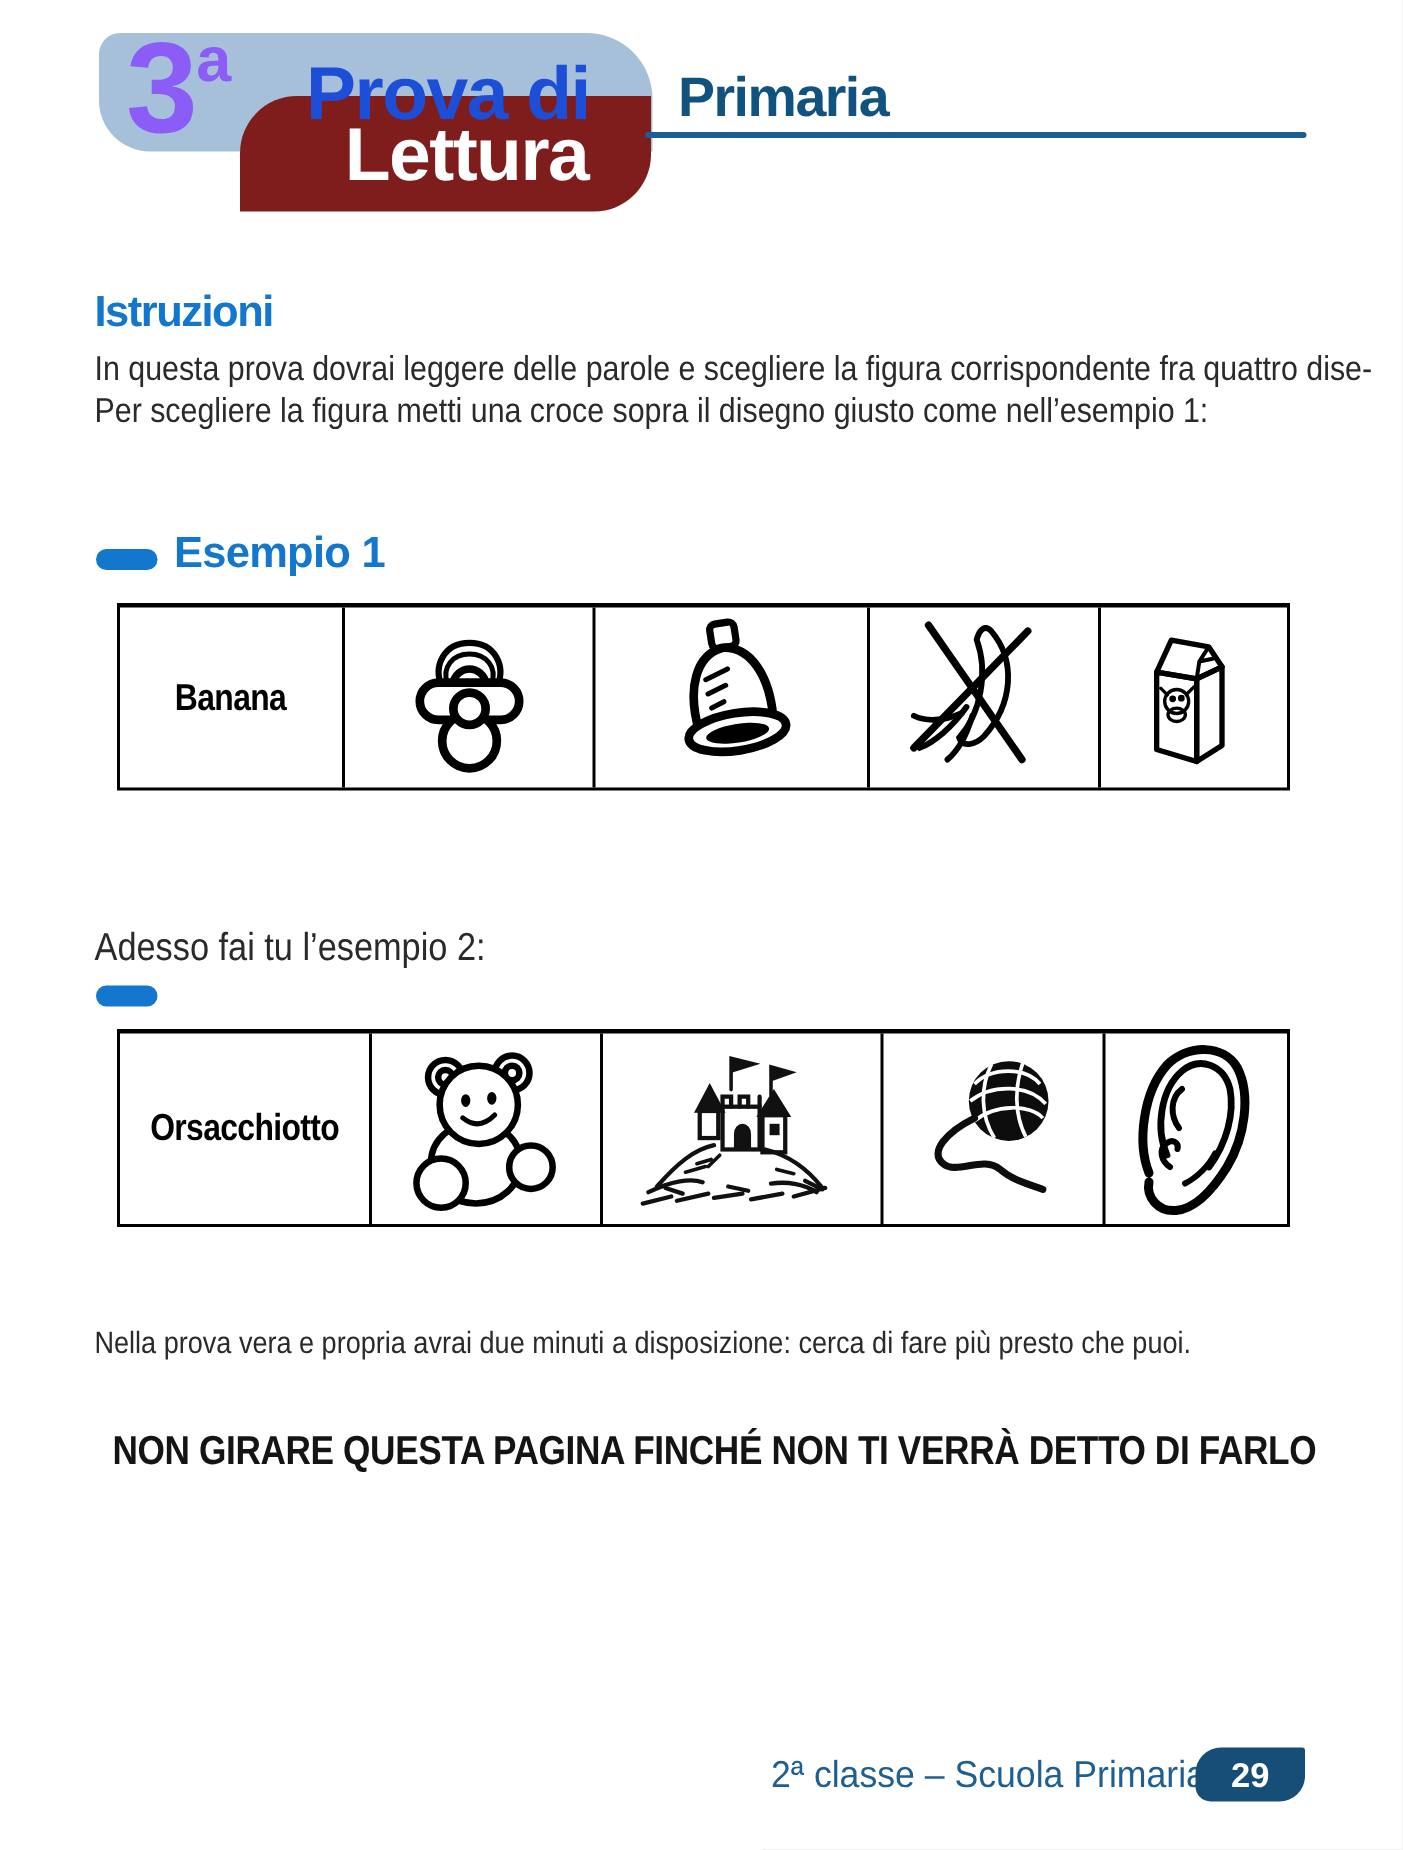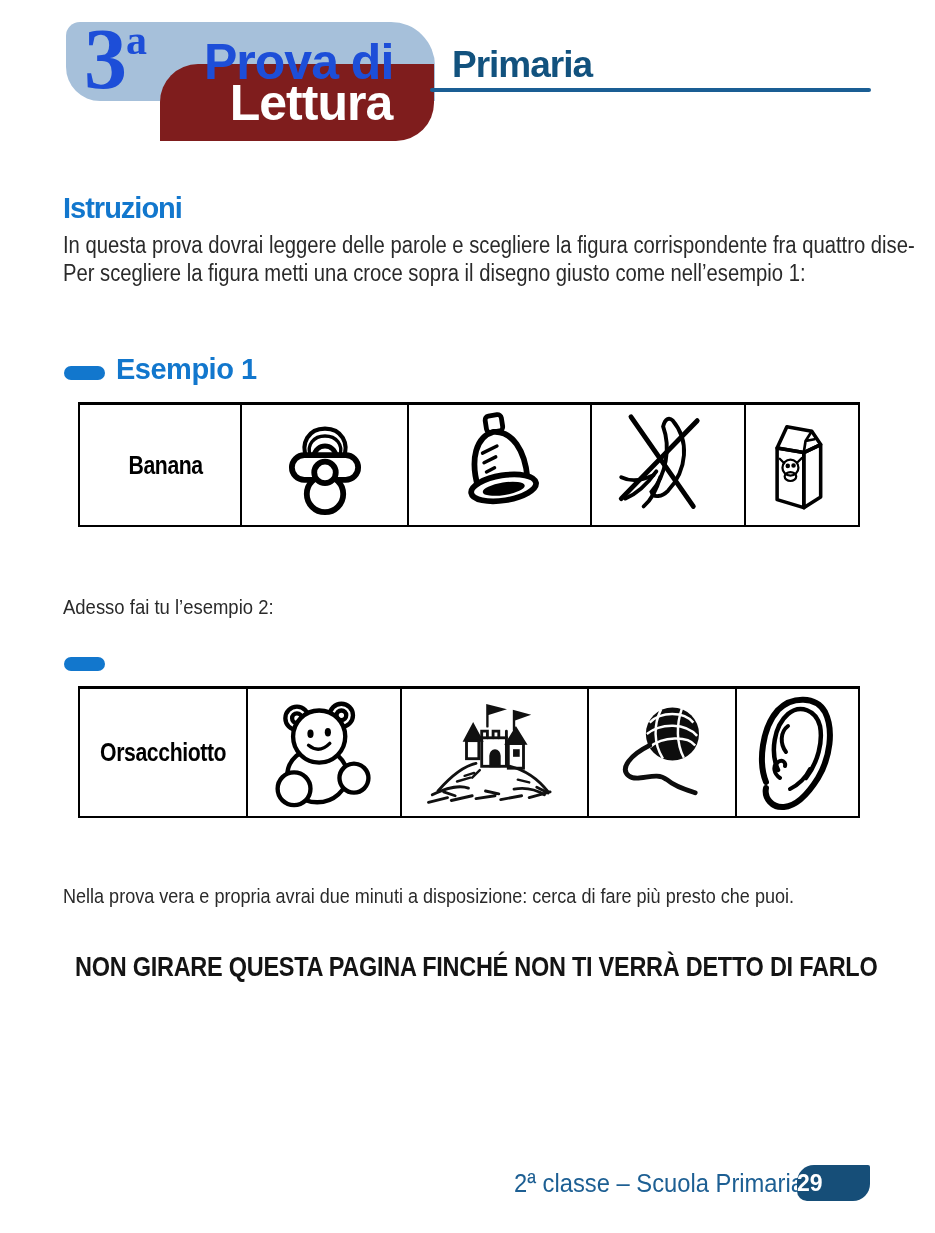--- a/index.html
+++ b/index.html
@@ -7,69 +7,69 @@
     position:relative;width:935px;height:1233px;background:#ffffff;
     font-family:"Liberation Sans", sans-serif;overflow:hidden;margin:0 auto;
     color:#222;
   }
   
   .banner-light{position:absolute;left:66px;top:22px;width:369px;height:79px;
     background:#a6c0da;border-radius:14px 44px 0 34px;}
   .banner-dark{position:absolute;left:160px;top:64px;width:274px;height:77px;
     background:#7f1d1d;border-radius:38px 0 38px 0;
     display:flex;align-items:center;justify-content:center;}
-  .num3{position:absolute;left:84px;top:16px;color:#1d4ed8;font-weight:700;
-    font-size:86px;line-height:86px;letter-spacing:-3px;z-index:3;font-family:Liberation Serif, serif;}
+  .num3{position:absolute;left:84px;top:16px;color:#8b5cf6;font-weight:700;
+    font-size:86px;line-height:86px;letter-spacing:-3px;z-index:3;}
   .num3 .ord{font-size:42px;position:relative;top:-34px;left:2px;letter-spacing:0;}
   .title1{position:absolute;left:204px;top:33px;color:#1d4ed8;font-size:50px;
     font-weight:600;letter-spacing:-1px;z-index:2;white-space:nowrap;}
   .title2{color:#fff;font-size:50px;font-weight:600;letter-spacing:-1px;
     padding-left:28px;white-space:nowrap;}
   .subject{position:absolute;left:452px;top:44px;font-size:37px;font-weight:800;
     color:#12527e;letter-spacing:-1px;white-space:nowrap;}
   .subject-line{position:absolute;left:430px;top:88px;width:441px;height:4px;
     background:#1a5e94;border-radius:2px;}
   
   .h-istruzioni{position:absolute;left:63px;top:163px;font-size:29px;font-weight:800;
     color:#1277cd;letter-spacing:-1px;white-space:nowrap;margin-top:29px;}
   .cond{display:inline-block;white-space:nowrap;transform:scaleX(0.88);
     transform-origin:0 50%;}
   .body-par{position:absolute;left:63px;top:232px;font-size:23px;color:#2a2a2a;}
   .body-par .bline{line-height:27.5px;height:27.5px;}
-  .adesso{position:absolute;left:63px;top:595px;font-size:21px;color:#2a2a2a;}
+  .adesso{position:absolute;left:63px;top:616px;font-size:26px;color:#2a2a2a;}
   .nella{position:absolute;left:63px;top:884px;font-size:20.5px;color:#2a2a2a;}
   .dash{position:absolute;width:41px;height:14px;background:#1277cd;border-radius:7px;}
   .dash.d1{left:64px;top:366px;} .dash.d2{left:64px;top:657px;}
   .eh{position:absolute;left:116px;font-size:29px;font-weight:800;color:#1277cd;
     letter-spacing:-0.5px;white-space:nowrap;}
   .eh.e1{top:353px;} .eh.e2{top:644px;}
   
   .tbl{position:absolute;left:78px;width:782px;border:2.5px solid #000;
     border-top-width:3px;display:flex;box-sizing:border-box;background:#fff;}
   .tbl .cell{border-right:2.5px solid #000;box-sizing:border-box;flex:0 0 auto;
     display:flex;align-items:center;justify-content:center;overflow:hidden;}
   .tbl .cell:last-child{border-right:none;flex:1 1 auto;}
   .t1{top:402px;height:125px;}
-  .t1 .cell:nth-child(1){width:150px;margin-left:12px;} .t1 .cell:nth-child(2){width:167px;}
+  .t1 .cell:nth-child(1){width:150px;} .t1 .cell:nth-child(2){width:167px;}
   .t1 .cell:nth-child(3){width:183px;} .t1 .cell:nth-child(4){width:154px;}
   .t2{top:686px;height:132px;}
   .t2 .cell:nth-child(1){width:168px;} .t2 .cell:nth-child(2){width:154px;}
   .t2 .cell:nth-child(3){width:187px;} .t2 .cell:nth-child(4){width:148px;}
   .word{display:inline-block;font-weight:700;font-size:25px;color:#000;
     transform:scaleX(0.85);white-space:nowrap;letter-spacing:-0.5px;}
   .tbl svg{display:block;}
   
   .warning{position:absolute;left:75px;top:952px;font-size:27px;font-weight:700;
     color:#141414;letter-spacing:-0.3px;}
   .warning .cond{transform:scaleX(0.87);}
   .footer-label{position:absolute;left:514px;top:1169px;font-size:25px;color:#1d5f93;}
   .footer-label .cond{transform:scaleX(0.95);}
   .badge{position:absolute;left:797px;top:1165px;width:73px;height:36px;
     background:#164e78;border-radius:17px 2px 17px 10px;color:#fff;font-weight:700;
-    font-size:23px;display:flex;align-items:center;justify-content:flex-start;}
+    font-size:23px;display:flex;align-items:center;justify-content:center;}
 </style>
 </head>
 <body>
 
 <div class="page">
 
   <div>
     <div class="banner-light"></div>
     <div class="banner-dark">
       <span class="title2">Lettura</span>

